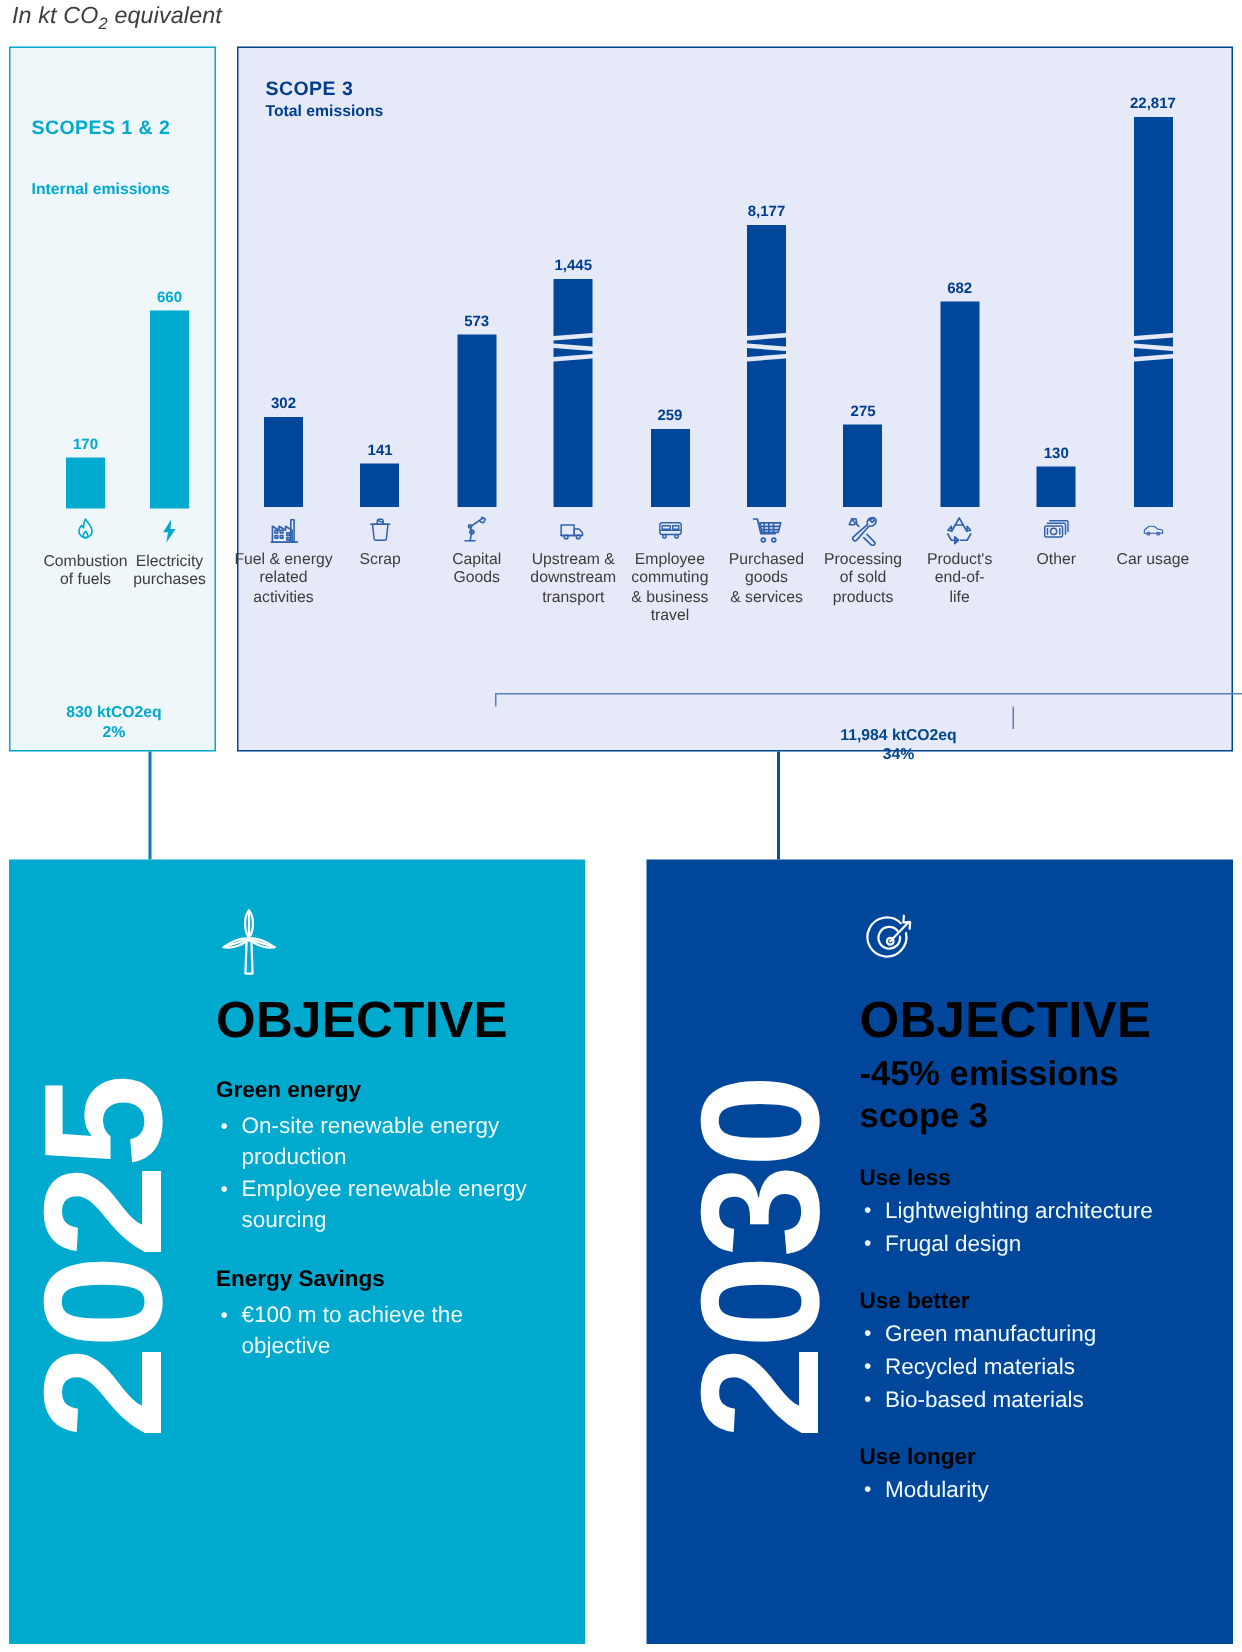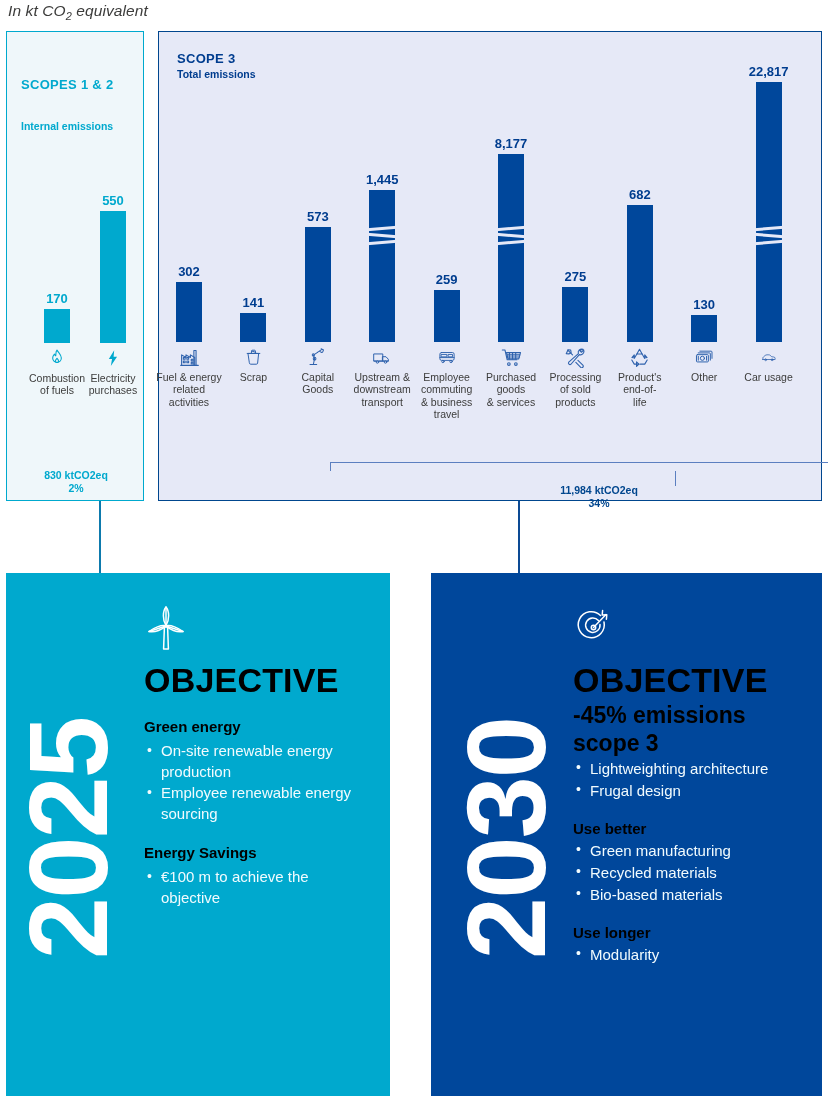--- a/index.html
+++ b/index.html
@@ -37,21 +37,21 @@
   #scope3-head  { left:18px; top:19px; }
   .panel-title { font-weight:bold; font-size:13px; letter-spacing:.3px; }
   .panel-sub   { font-weight:bold; font-size:10.5px; margin-top:2px; }
   #scope12-head .panel-title, #scope12-head .panel-sub { color:#00a9ce;margin-top:28px; }
   #scope3-head  .panel-title, #scope3-head  .panel-sub { color:#003d8f; }
   .bar-col {
     position:absolute;
     display:flex; flex-direction:column; align-items:center;
   }
   .bar-value {
-    font-weight:bold; font-size:13px;
+    font-weight:bold; font-size:10px;
     margin-bottom:3px; white-space:nowrap;
   }
   .bar-rect { position:relative; width:26px; }
   .teal .bar-rect { background:#00a9ce; }
   .teal .bar-value { color:#00a9ce; }
   .navy .bar-rect { background:#00479b; }
   .navy .bar-value { color:#003d8f; }
   
   .brk { position:absolute; left:-2px; width:30px; height:3px; background:#e6e9f7; }
   .brk.a { transform: rotate(-4.5deg); }
@@ -158,21 +158,21 @@
         <div class="bar-icon">
           <svg width="20" height="20" viewBox="0 0 24 24" fill="none" stroke="#00a9ce" stroke-width="1.3" stroke-linecap="round" stroke-linejoin="round">
             <path d="M12 2.5c1.6 3.2 5.2 5.4 5.2 9.6a5.2 5.2 0 1 1-10.4 0c0-2 1-3.4 2.1-4.7.4 1 .9 1.6 1.6 2 .3-2.6-.3-4.6 1.5-6.9z"></path>
             <path d="M12 12.3c.9 1 1.9 1.9 1.9 3.2a1.9 1.9 0 1 1-3.8 0c0-1.3 1-2.2 1.9-3.2z"></path>
           </svg>
         </div>
         <div class="bar-label">Combustion
 of fuels</div>
       </div>
       <div class="bar-col teal" style="left: 76px; width: 60px; top: 161px;">
-        <div class="bar-value">550</div>
+        <div class="bar-value">660</div>
         <div class="bar-rect" style="height: 132px;"></div>
         <div class="bar-icon">
           <svg width="18" height="22" viewBox="0 0 24 24" fill="#00a9ce" stroke="none">
             <path d="M13.6 1.5 6.4 13.2h4.3l-1.6 9.3 8.3-12.3h-4.6z"></path>
           </svg>
         </div>
         <div class="bar-label">Electricity
 purchases</div>
       </div>
     </div>
@@ -415,20 +415,21 @@
       <path d="M25.4 15.6 A7.2 7.2 0 1 0 27 19.4"></path>
       <circle cx="20.5" cy="22.5" r="2.2"></circle>
       <path d="M20.5 22.5 L33 9.5"></path>
       <path d="M29.6 5.5 L29.2 10 L33.8 9.8 L33.4 14.3"></path>
     </svg>
   </div>
   <div class="card-obj">OBJECTIVE</div>
   <div class="card-goal">-45% emissions
 scope 3</div>
   <div id="sections-2030">
+      <div class="sec-head">Use less</div>
       <ul class="blist">
         <li>Lightweighting architecture</li>
         <li>Frugal design</li>
       </ul>
       <div class="sec-head">Use better</div>
       <ul class="blist">
         <li>Green manufacturing</li>
         <li>Recycled materials</li>
         <li>Bio-based materials</li>
       </ul>

